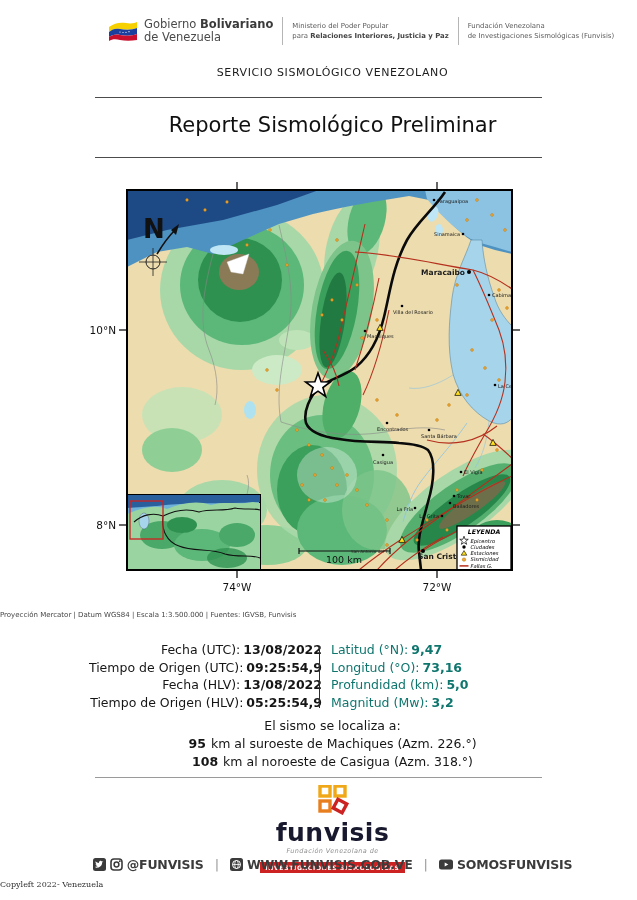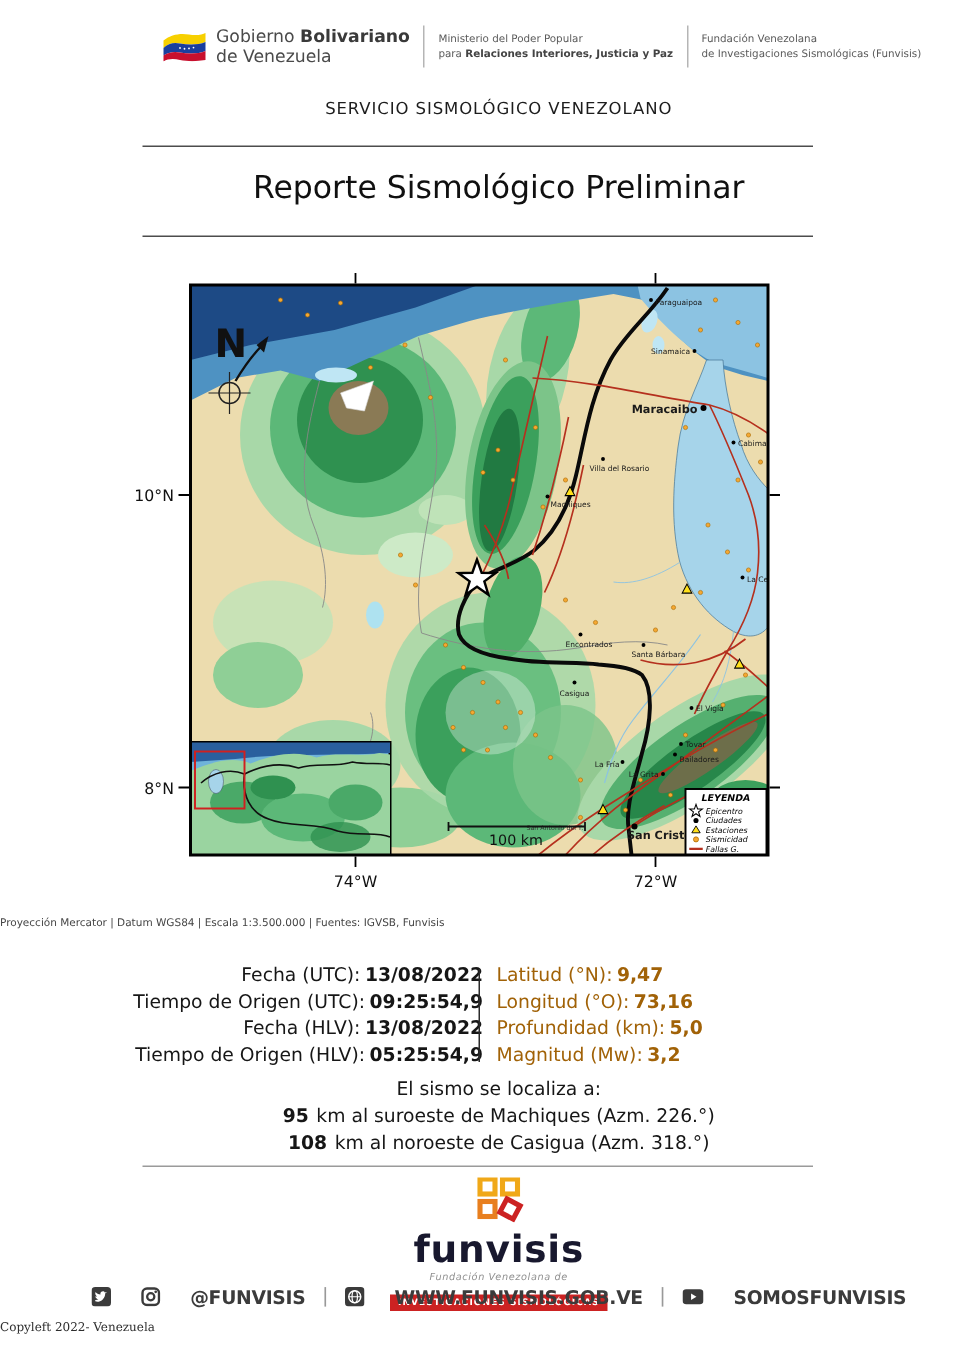--- a/index.html
+++ b/index.html
@@ -25,39 +25,39 @@
   .map-wrap { position:absolute; left:85px; top:180px; width:450px; height:425px; }
   svg text { user-select:none; }
 
   .map-caption { position:absolute; top:611px; left:0; width:100%; text-align:left;
                  font-size:7px; font-weight:400; color:#454545; }
 
   
   .data-left  { position:absolute; top:641px; left:66px;  width:256px; text-align:right;
                 font-size:12.5px; line-height:17.6px; color:#161616; }
   .data-right { position:absolute; top:641px; left:331px; width:230px; text-align:left;
-                font-size:12.5px; line-height:17.6px; color:#a16207; }
+                font-size:12.5px; line-height:17.6px; color:#0f766e; }
   .data-vline { position:absolute; left:319px; top:646px; width:1px; height:62px; background:#2b2b2b; }
   .data-left b, .data-right b { margin-left:3px; }
 
   .loc-block { position:absolute; top:717px; left:0; width:100%; text-align:center;
                font-size:12.5px; line-height:18.2px; color:#161616; }
   .loc-block b { margin-right:5px; }
 
   
   .logo-block { position:absolute; top:785px; left:0; width:100%; text-align:center; }
   .logo-name { font-size:25px; font-weight:bold; color:#18182e; letter-spacing:.5px; line-height:1; margin-top:1px; }
   .logo-sub1 { font-size:6.5px; color:#8f8f8f; letter-spacing:.4px; margin-top:2px;font-style:italic; }
   .logo-sub2 { display:inline-block; background:#cc2222; color:#fff; font-size:6px; font-weight:bold;
                letter-spacing:.7px; padding:2px 5px 1.5px; margin-top:2px; }
 
   
   .footer { position:absolute; top:857px; left:0; width:100%; display:flex; justify-content:center;
             align-items:center; }
-  .f-item { display:flex; align-items:center; gap:20px; font-weight:bold; font-size:12.5px;
+  .f-item { display:flex; align-items:center; gap:4px; font-weight:bold; font-size:12.5px;
             color:#3b3b3b; letter-spacing:-.2px; }
   .f-sep { color:#999; margin:0 11px; font-weight:normal; font-size:13px; }
   .copyright { position:absolute; top:880px; left:0; width:100%; text-align:left;
                font-family:"DejaVu Serif","Liberation Serif",serif; font-size:8px; color:#2e2e2e; }
 </style>
 </head>
 <body>
 
 <div class="page">
 

